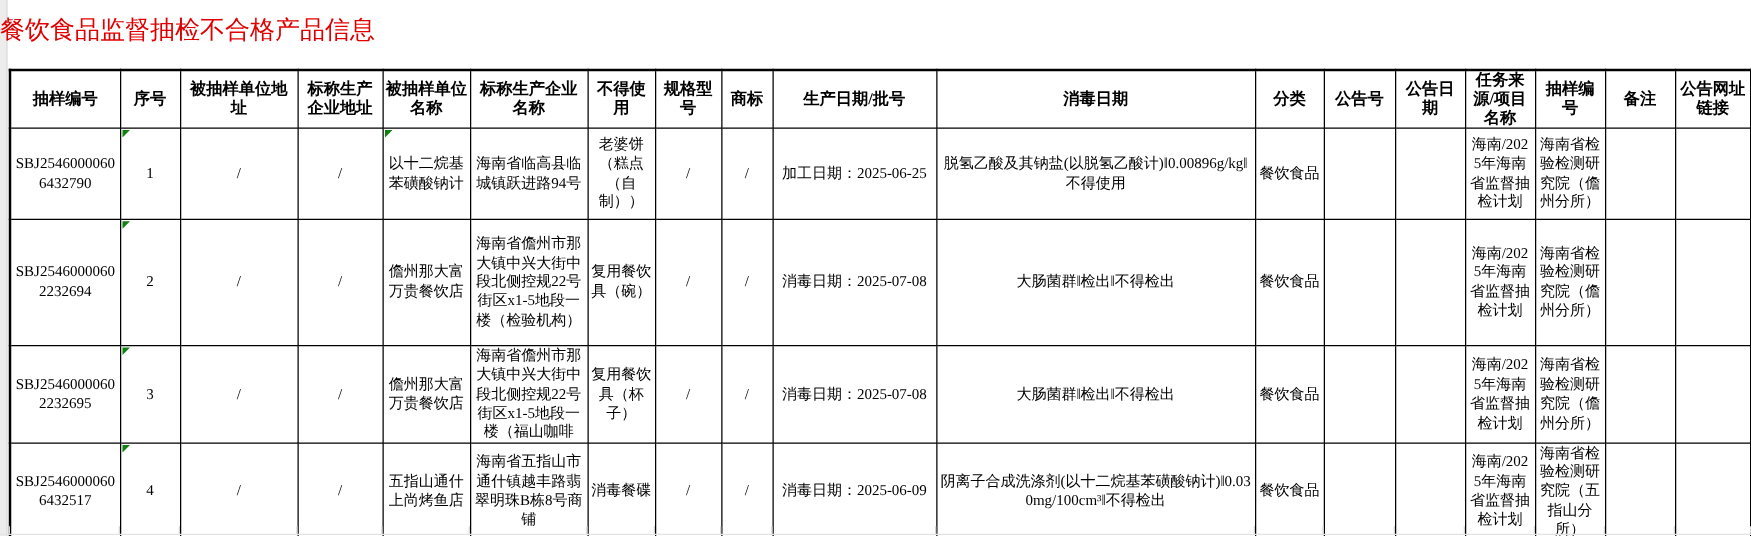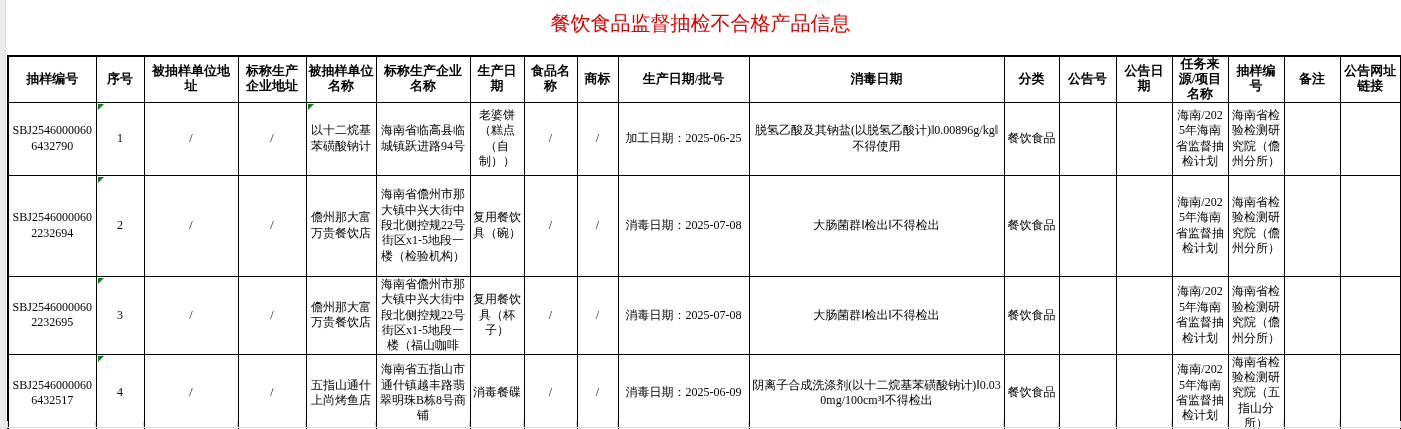--- a/index.html
+++ b/index.html
@@ -7,21 +7,21 @@
     width:1401px;height:429px;position:relative;overflow:hidden;
     background:#ffffff;
     font-family:"Liberation Serif","DejaVu Serif",serif;
   }
   #left-strip{
     position:absolute;left:0;top:0;width:5px;height:429px;
     background:#ececec;border-right:1px solid #dcdcdc;
   }
   #page-title{
     position:absolute;left:0;top:10px;width:100%;
-    text-align:center;font-size:20px;color:#e00000;
+    text-align:left;font-size:20px;color:#e00000;
     white-space:nowrap;
   }
   table#report{
     position:absolute;left:7px;top:55px;width:1393px;
     border-collapse:collapse;table-layout:fixed;
     border:2px solid #000;
   }
   #report th,#report td{
     border:1px solid #000;
     overflow:hidden;
@@ -74,22 +74,22 @@
       <col style="width: 61px;">
     </colgroup>
   <thead>
     <tr>
         <th>抽样编号</th>
         <th>序号</th>
         <th>被抽样单位地址</th>
         <th>标称生产企业地址</th>
         <th>被抽样单位名称</th>
         <th>标称生产企业名称</th>
-        <th>生产日期</th>
-        <th>食品名称</th>
+        <th>不得使用</th>
+        <th>规格型号</th>
         <th>商标</th>
         <th>生产日期/批号</th>
         <th>消毒日期</th>
         <th>分类</th>
         <th>公告号</th>
         <th>公告日期</th>
         <th>任务来源/项目名称</th>
         <th>抽样编号</th>
         <th>备注</th>
         <th>公告网址链接</th>

